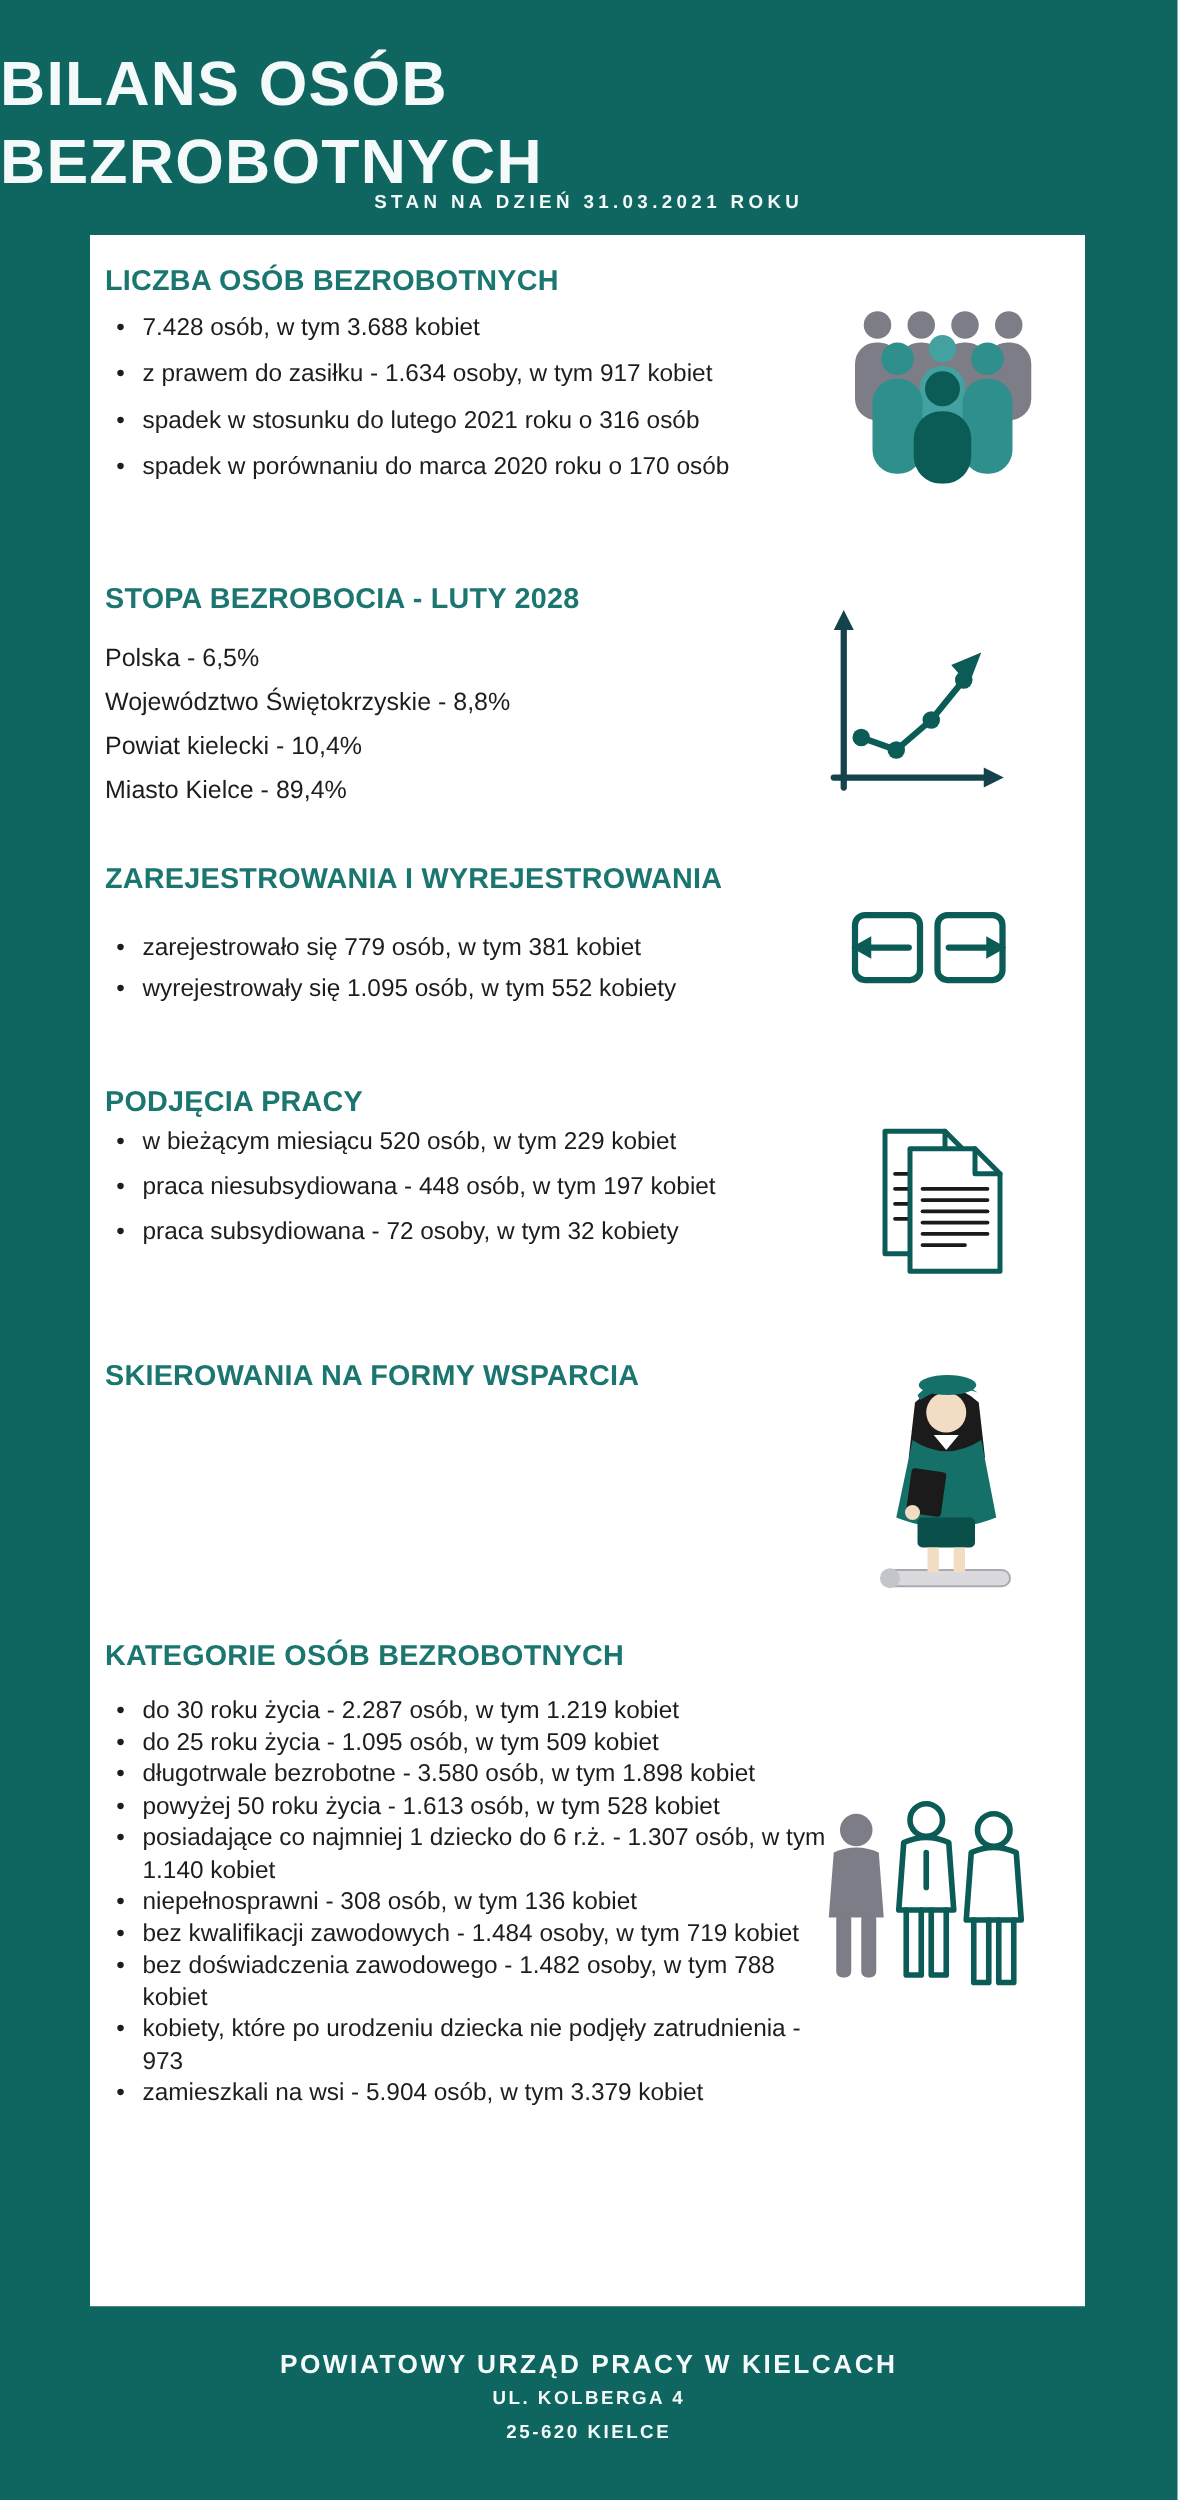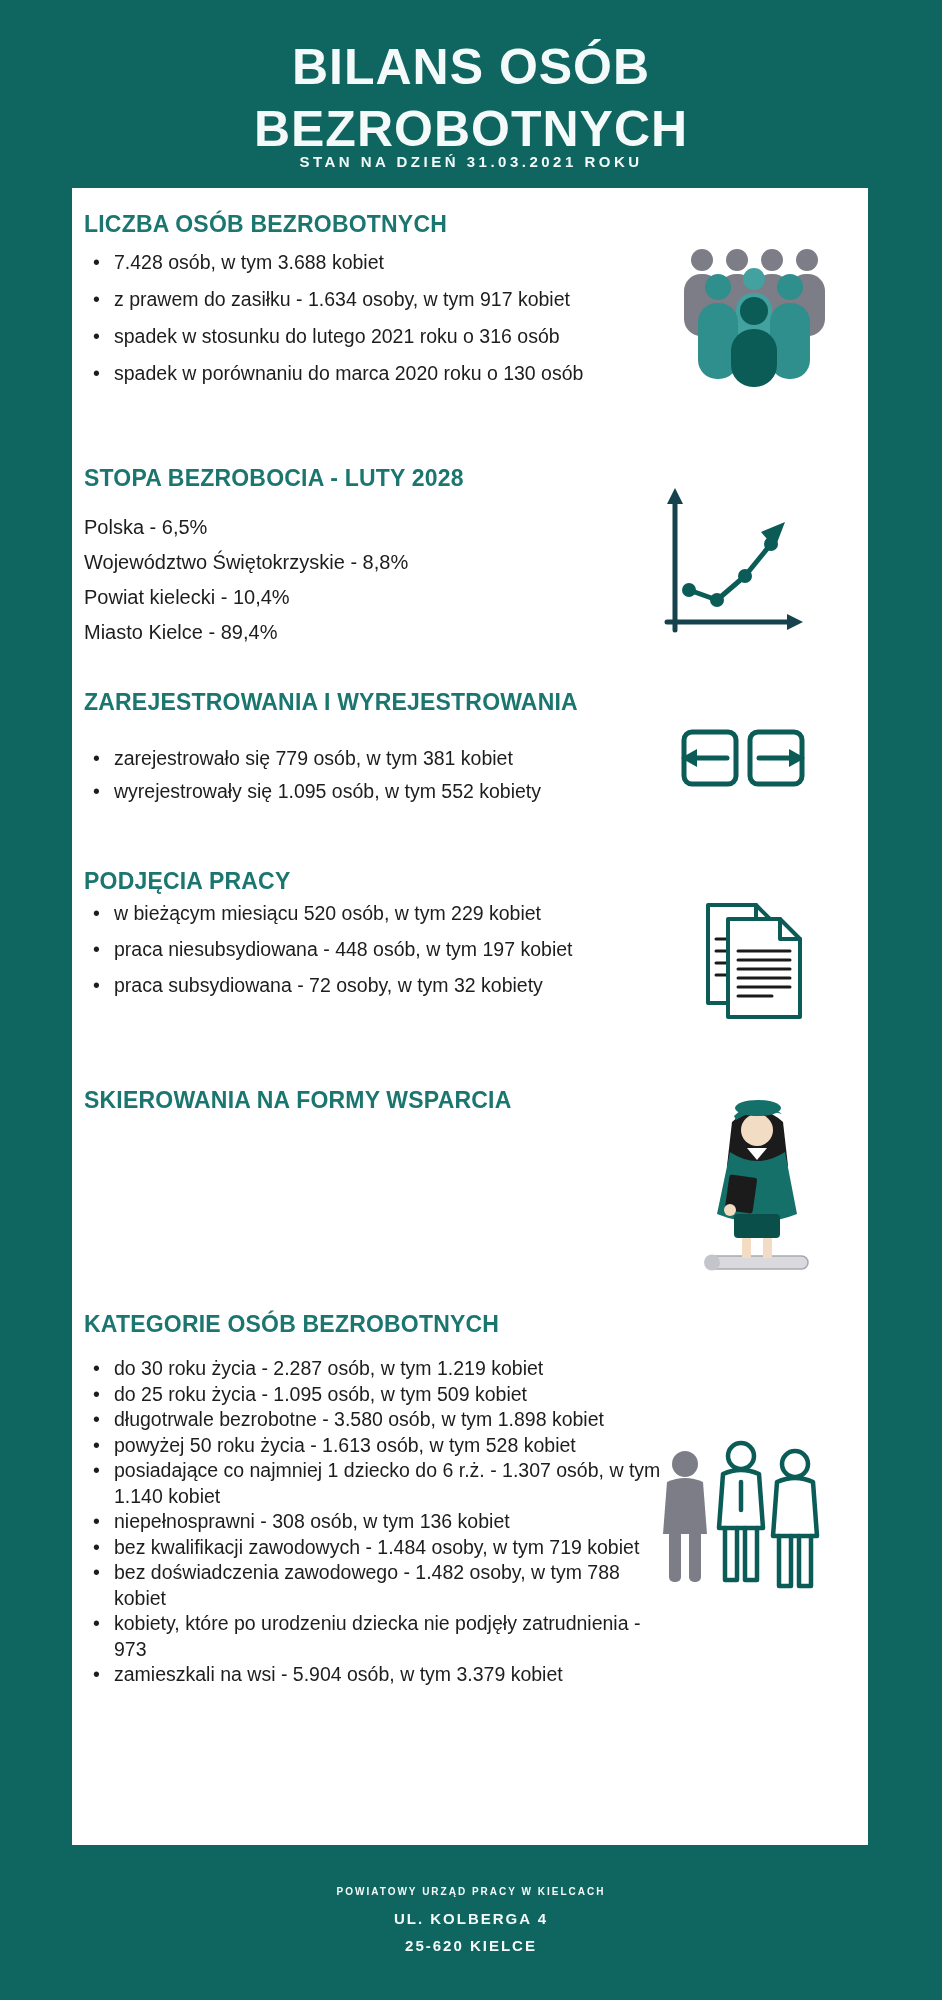--- a/index.html
+++ b/index.html
@@ -16,21 +16,21 @@
   }
   *{box-sizing:border-box}
   html,body{margin:0;padding:0}
   body{
     width:942px;height:2000px;position:relative;overflow:hidden;
     background:var(--background);
     font-family:"Liberation Sans","DejaVu Sans",sans-serif;
   }
   .page-title{
     position:absolute;top:2px;left:0;width:100%;
-    text-align:center;color:var(--header-text);
+    color:var(--header-text);
     font-size:50px;font-weight:bold;line-height:62px;letter-spacing:1px;
   }
   .page-subtitle{
     position:absolute;top:153px;left:0;width:100%;
     text-align:center;color:var(--header-text);
     font-size:15px;font-weight:bold;letter-spacing:3.5px;
   }
   .card{
     position:absolute;left:72px;top:188px;width:796px;height:1657px;
     background:var(--card-background);
@@ -74,39 +74,39 @@
   .ic-axis-head{fill:var(--icon-axis)}
   .ic-line{stroke:var(--icon-teal-dark);fill:none;stroke-width:5;stroke-linecap:round;stroke-linejoin:round}
   .ic-halo{stroke:#fff;fill:none;stroke-width:14;stroke-linecap:butt}
   .ic-black{stroke:#1a1a1a;fill:none;stroke-width:3;stroke-linecap:round}
   .ic-sheet{fill:#fff;stroke:var(--icon-teal-dark);stroke-width:4;stroke-linejoin:round}
 
   .footer{
     position:absolute;left:0;top:1878px;width:100%;
     text-align:center;color:var(--header-text);font-weight:bold;letter-spacing:2px;
   }
-  .footer .f1{font-size:10px;line-height:27px}
+  .footer .f1{font-size:21px;line-height:27px}
   .footer .f2,.footer .f3{font-size:15px;line-height:27px}
 </style>
 </head>
 <body>
 
 <h1 class="page-title"><span>BILANS OSÓB</span><br><span>BEZROBOTNYCH</span></h1>
 
 <div class="page-subtitle">STAN NA DZIEŃ 31.03.2021 ROKU</div>
 
 <div class="card">
 
   <section class="sec s1">
     <h2 class="sec-title">LICZBA OSÓB BEZROBOTNYCH</h2>
     <ul class="items">
         <li>7.428 osób, w tym 3.688 kobiet</li>
         <li>z prawem do zasiłku - 1.634 osoby, w tym 917 kobiet</li>
         <li>spadek w stosunku do lutego 2021 roku o 316 osób</li>
-        <li>spadek w porównaniu do marca 2020 roku o 130 osób</li>
+        <li>spadek w porównaniu do marca 2020 roku o 170 osób</li>
       </ul>
   </section>
 
   <section class="sec s2">
     <h2 class="sec-title">STOPA BEZROBOCIA - LUTY 2028</h2>
     <ul class="items plain">
         <li>Polska - 6,5%</li>
         <li>Województwo Świętokrzyskie - 8,8%</li>
         <li>Powiat kielecki - 10,4%</li>
         <li>Miasto Kielce - 89,4%</li>

